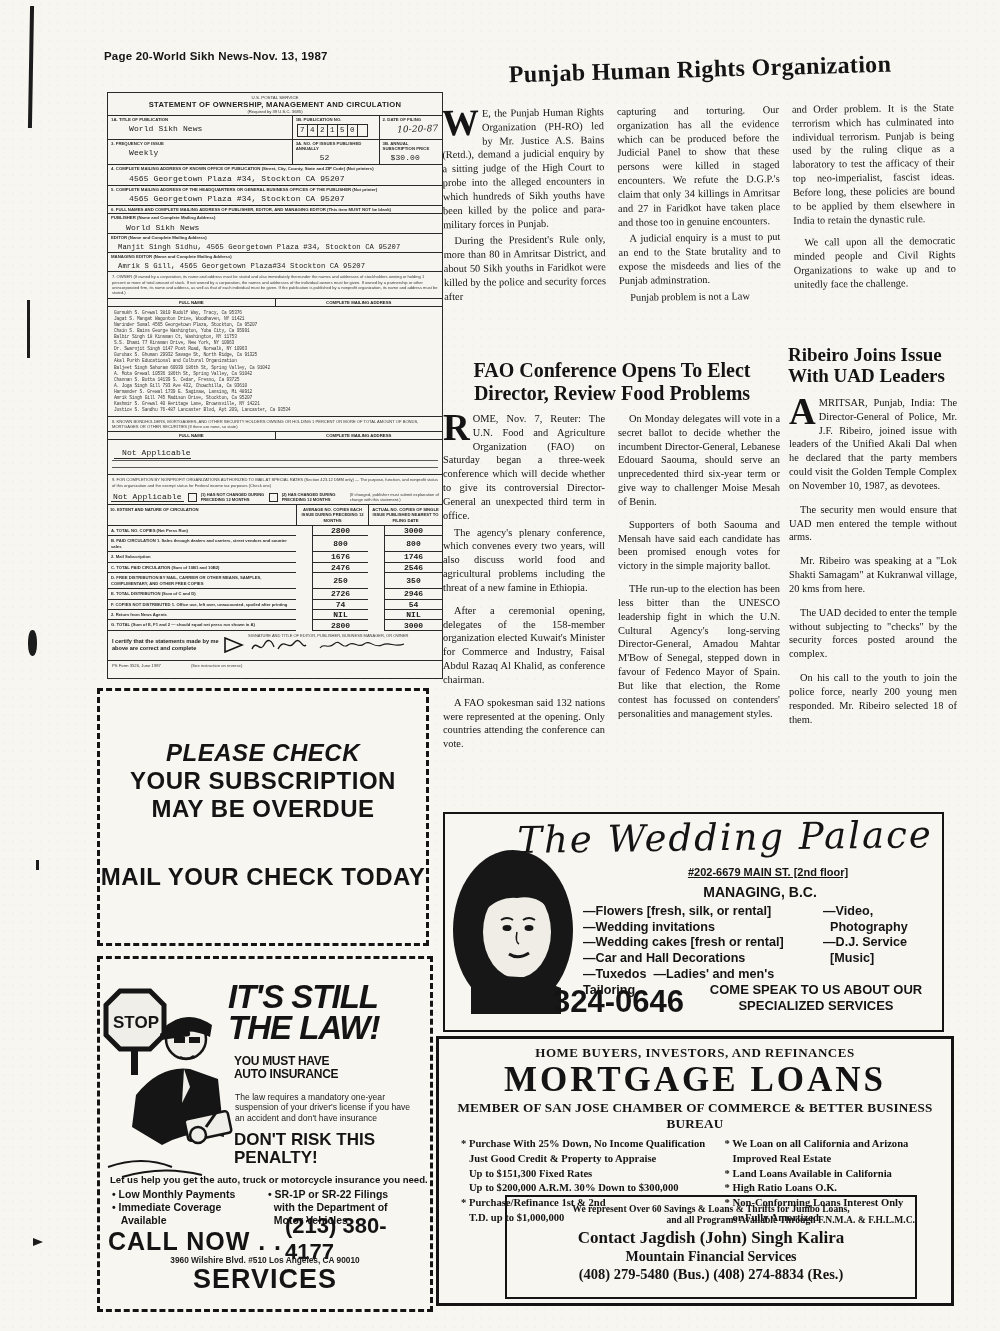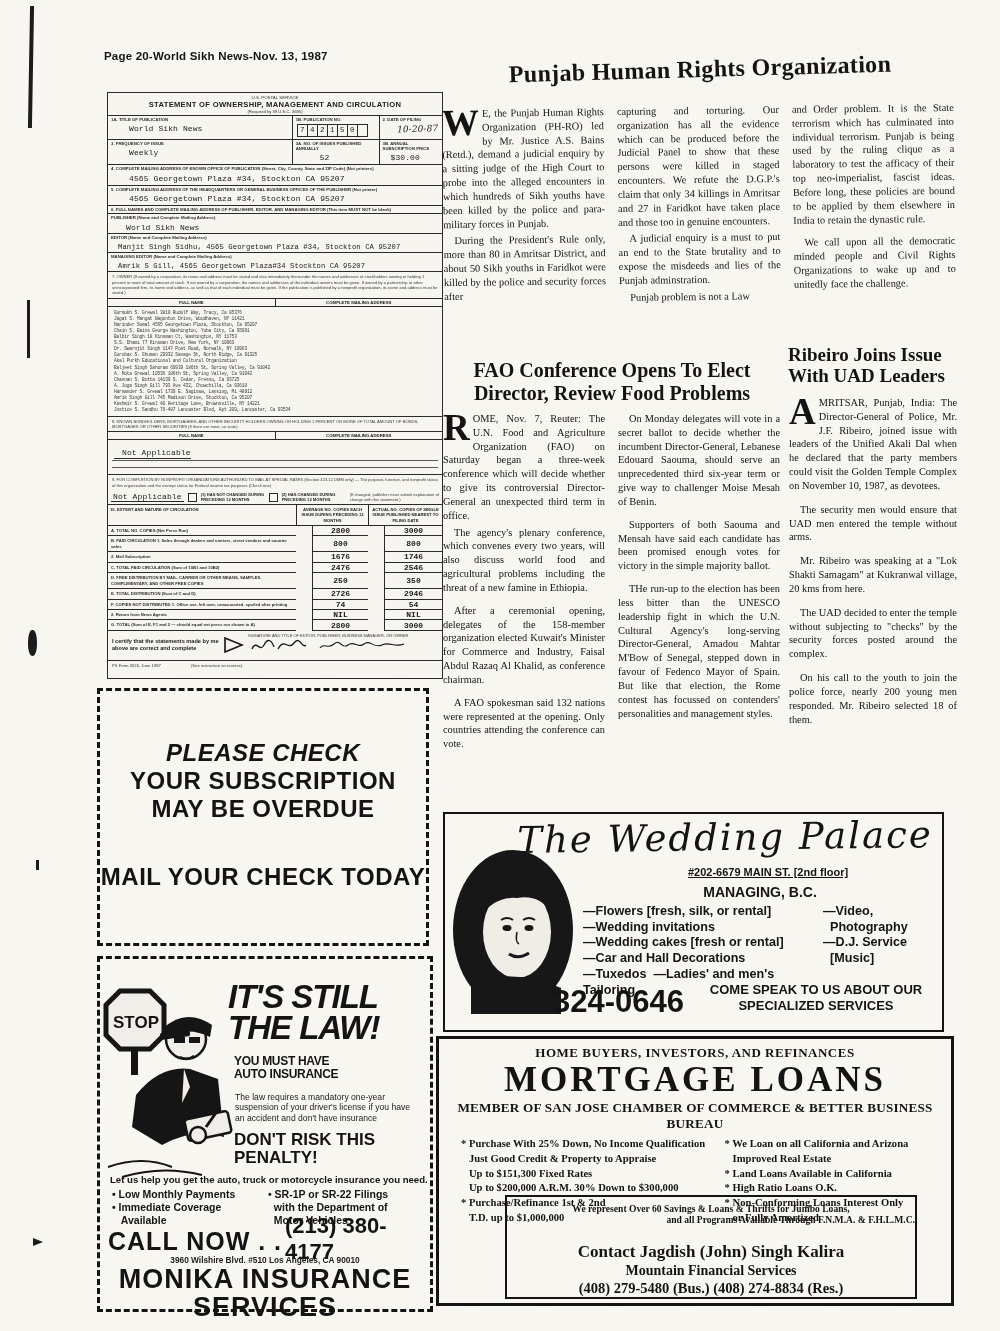--- a/index.html
+++ b/index.html
@@ -108,21 +108,21 @@
   .mo-kicker{text-align:center;font-size:13px;font-weight:bold;margin-top:6px;letter-spacing:.5px;}
   .mo-title{text-align:center;font-size:35px;font-weight:bold;letter-spacing:3px;line-height:1;margin-top:1px;}
   .mo-member{text-align:center;font-size:13.2px;font-weight:bold;margin-top:3px;letter-spacing:.2px;}
   .mo-cols{display:flex;margin-top:5px;}
   .mo-col{font-size:10.6px;font-weight:bold;line-height:1.4;white-space:pre-wrap;}
   .mo-col.l{width:55%;padding-left:22px;box-sizing:border-box;}
   .mo-col.r{width:45%;padding-left:4px;box-sizing:border-box;}
   .mo-box{position:absolute;left:66px;top:156px;width:408px;height:100px;border:2.5px solid #141414;text-align:center;}
   .mo-b1{font-size:9.6px;font-weight:bold;margin-top:6px;}
   .mo-b2{font-size:9.6px;font-weight:bold;text-align:right;}
-  .mo-b3{font-size:17px;font-weight:bold;margin-top:17px;}
+  .mo-b3{font-size:17px;font-weight:bold;margin-top:3px;}
   .mo-b4{font-size:14px;font-weight:bold;margin-top:1px;}
   .mo-b5{font-size:14.5px;font-weight:bold;margin-top:1px;}
 </style>
 </head>
 <body>
 
 <div class="page">
 
   <div class="art" style="left:29px;top:6px;width:4px;height:122px;transform:rotate(1deg);"></div>
   <div class="art" style="left:27px;top:300px;width:3px;height:58px;"></div>
@@ -418,18 +418,17 @@
       <div>DON'T RISK THIS</div>
       <div>PENALTY!</div>
     </div>
     <div class="lead">Let us help you get the auto, truck or motorcycle insurance you need.</div>
     <div class="mbul" style="left:12px;"><div>• Low Monthly Payments</div><div>• Immediate Coverage</div><div>   Available</div></div>
     <div class="mbul" style="left:168px;"><div>• SR-1P or SR-22 Filings</div><div>  with the Department of</div><div>  Motor Vehicles</div></div>
     <div class="callnow">CALL NOW . . .</div>
     <div class="mphone">(213) 380-4177</div>
     <div class="maddr">3960 Wilshire Blvd. #510   Los Angeles, CA 90010</div>
     <div class="mname">
-      <div>MONIKA  INSURANCE</div>
       <div>SERVICES</div>
     </div>
   </section>
 
 </div>
 
 </body></html>

